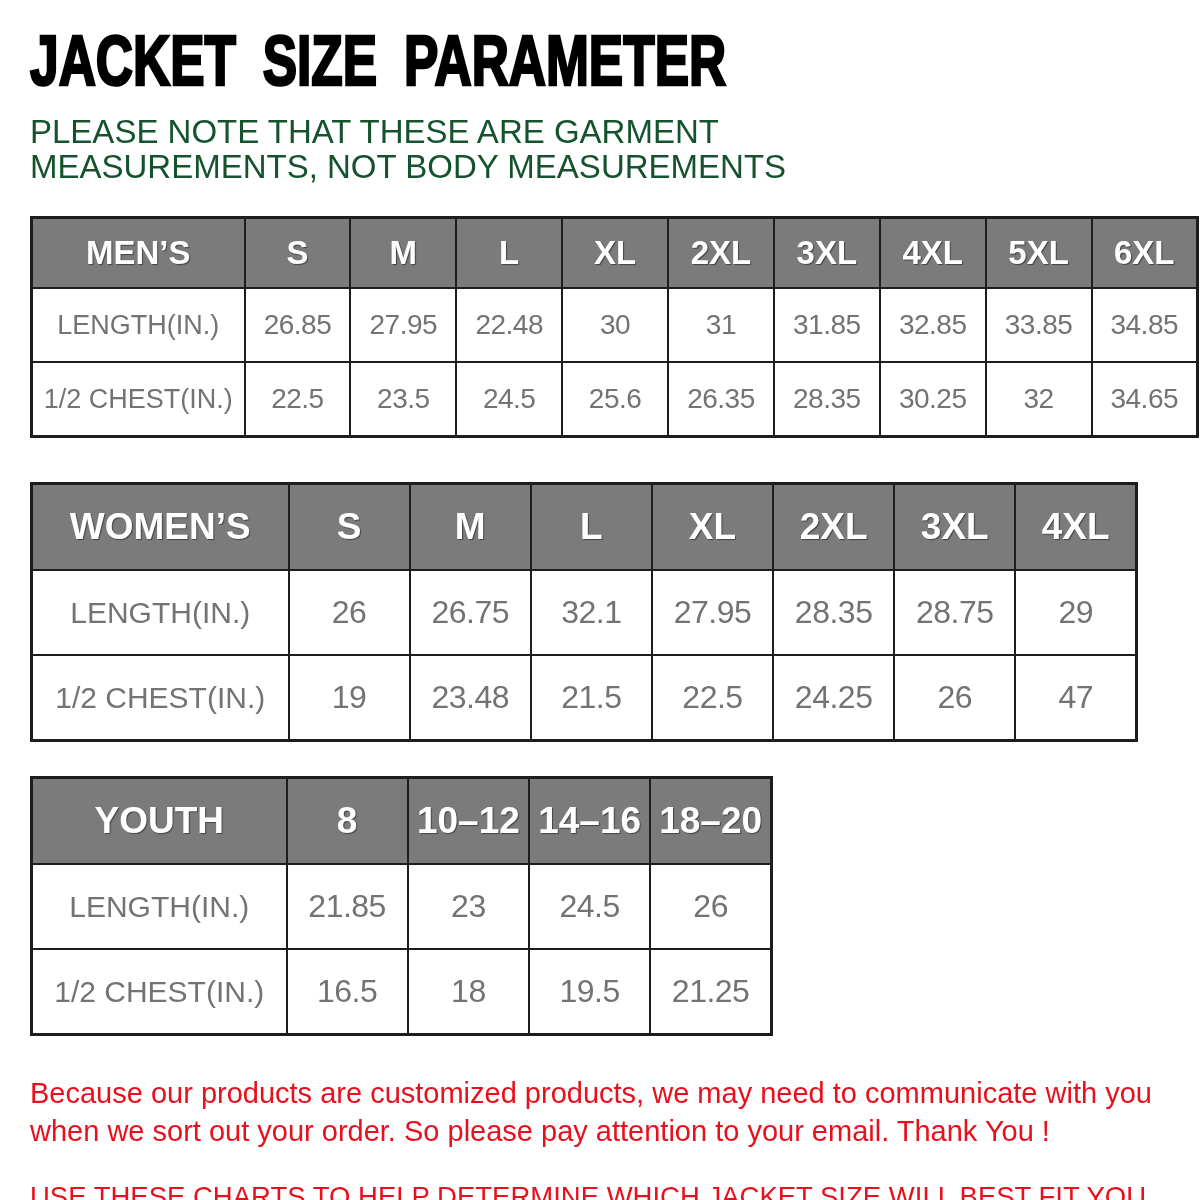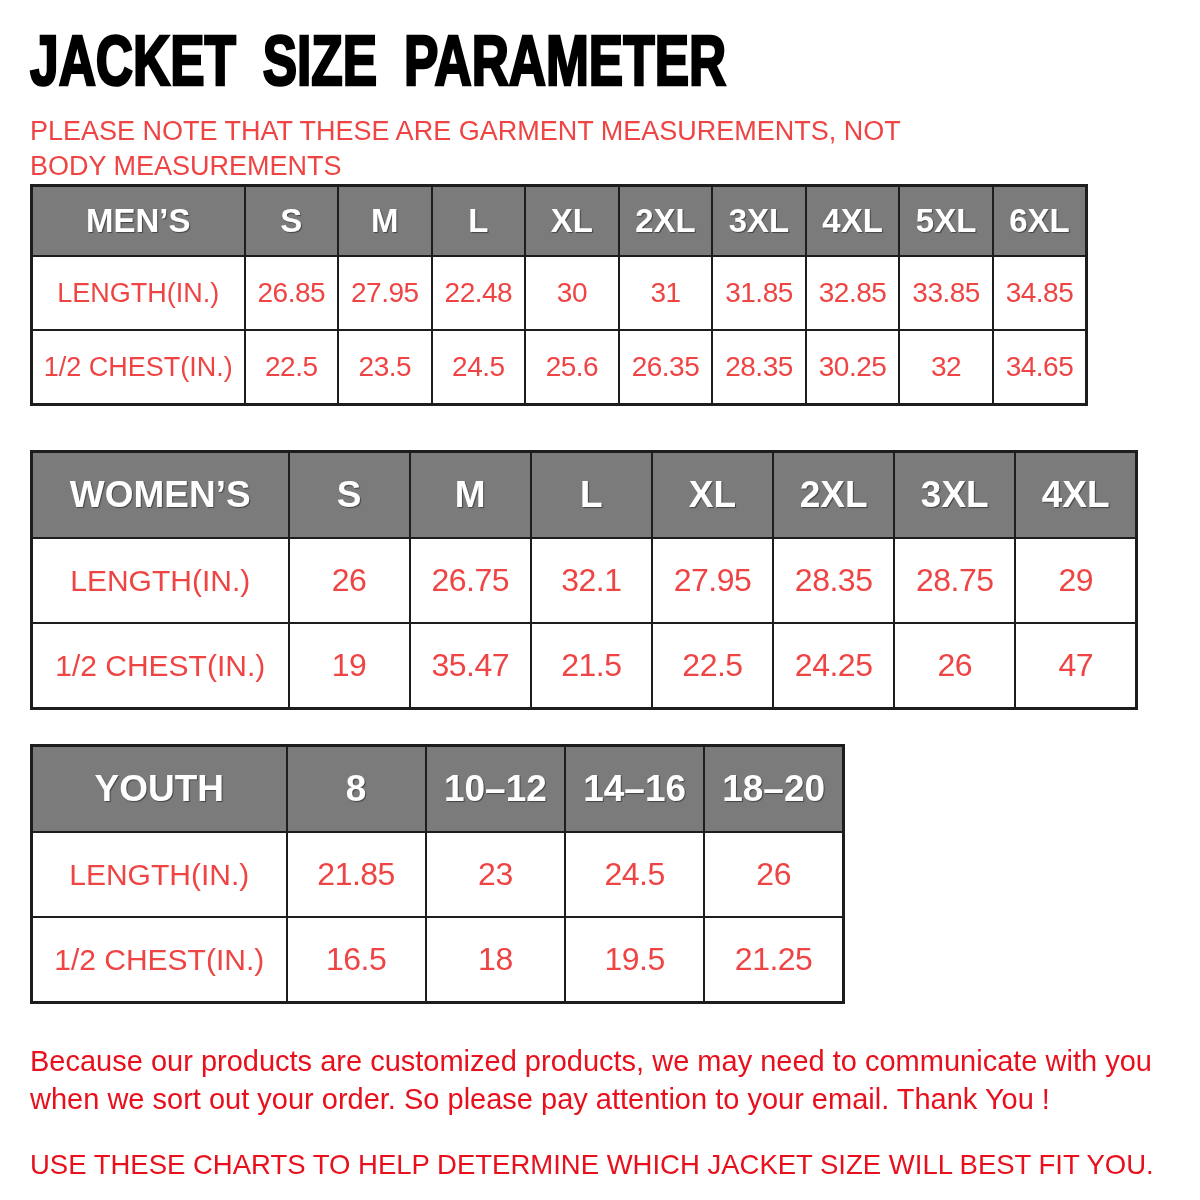--- a/index.html
+++ b/index.html
@@ -18,23 +18,23 @@
     transform:scale(0.78,1.06);
     transform-origin:left center;
     -webkit-text-stroke:2.5px #000;
     white-space:nowrap;
   }
 
   
   .note{
     margin:18px 0 0 0;
     max-width:890px;
-    font-size:27px;
+    font-size:33px;
     line-height:35px;
-    color:#ef4444;
+    color:#14532d;
     font-weight:normal;
   }
 
   
   .tbl-wrap{margin-top:0;}
   table.size-table{
     border-collapse:collapse;
     table-layout:fixed;
     border:3px solid #1d1d1d;
   }
@@ -44,39 +44,39 @@
     vertical-align:middle;
     padding:0;
     overflow:hidden;
   }
   table.size-table th{
     background:#7b7b7b;
     color:#ffffff;
     font-weight:bold;
     text-shadow:1px 1px 1px rgba(0,0,0,0.45);
   }
-  table.size-table td{color:#ef4444;letter-spacing:-0.5px;}
+  table.size-table td{color:#737373;letter-spacing:-0.5px;}
   table.size-table td.rowlabel{letter-spacing:0;}
 
   
-  .tbl-mens{width:1058px;}
+  .tbl-mens{width:1169px;margin-top:32px;}
   .tbl-mens col.c0{width:213px;}
   .tbl-mens th{height:68px;font-size:33px;}
   .tbl-mens td{height:72px;font-size:28px;}
   .tbl-mens td.rowlabel{font-size:27px;}
 
   
   .tbl-womens{width:1108px;margin-top:44px;}
   .tbl-womens col.c0{width:257px;}
   .tbl-womens th{height:84px;font-size:37px;}
   .tbl-womens td{height:83px;font-size:32px;}
   .tbl-womens td.rowlabel{font-size:30px;}
 
   
-  .tbl-youth{width:815px;margin-top:34px;}
+  .tbl-youth{width:743px;margin-top:34px;}
   .tbl-youth col.c0{width:255px;}
   .tbl-youth th{height:84px;font-size:37px;}
   .tbl-youth td{height:83px;font-size:32px;}
   .tbl-youth td.rowlabel{font-size:30px;}
 
   
   .footer-para{
     margin:38px 0 0 0;
     max-width:1150px;
     font-size:29px;
@@ -188,21 +188,21 @@
             <td>26.75</td>
             <td>32.1</td>
             <td>27.95</td>
             <td>28.35</td>
             <td>28.75</td>
             <td>29</td>
           </tr>
           <tr>
             <td class="rowlabel">1/2 CHEST(IN.)</td>
             <td>19</td>
-            <td>35.47</td>
+            <td>23.48</td>
             <td>21.5</td>
             <td>22.5</td>
             <td>24.25</td>
             <td>26</td>
             <td>47</td>
           </tr>
         </tbody>
       </table>
     </div>
 

